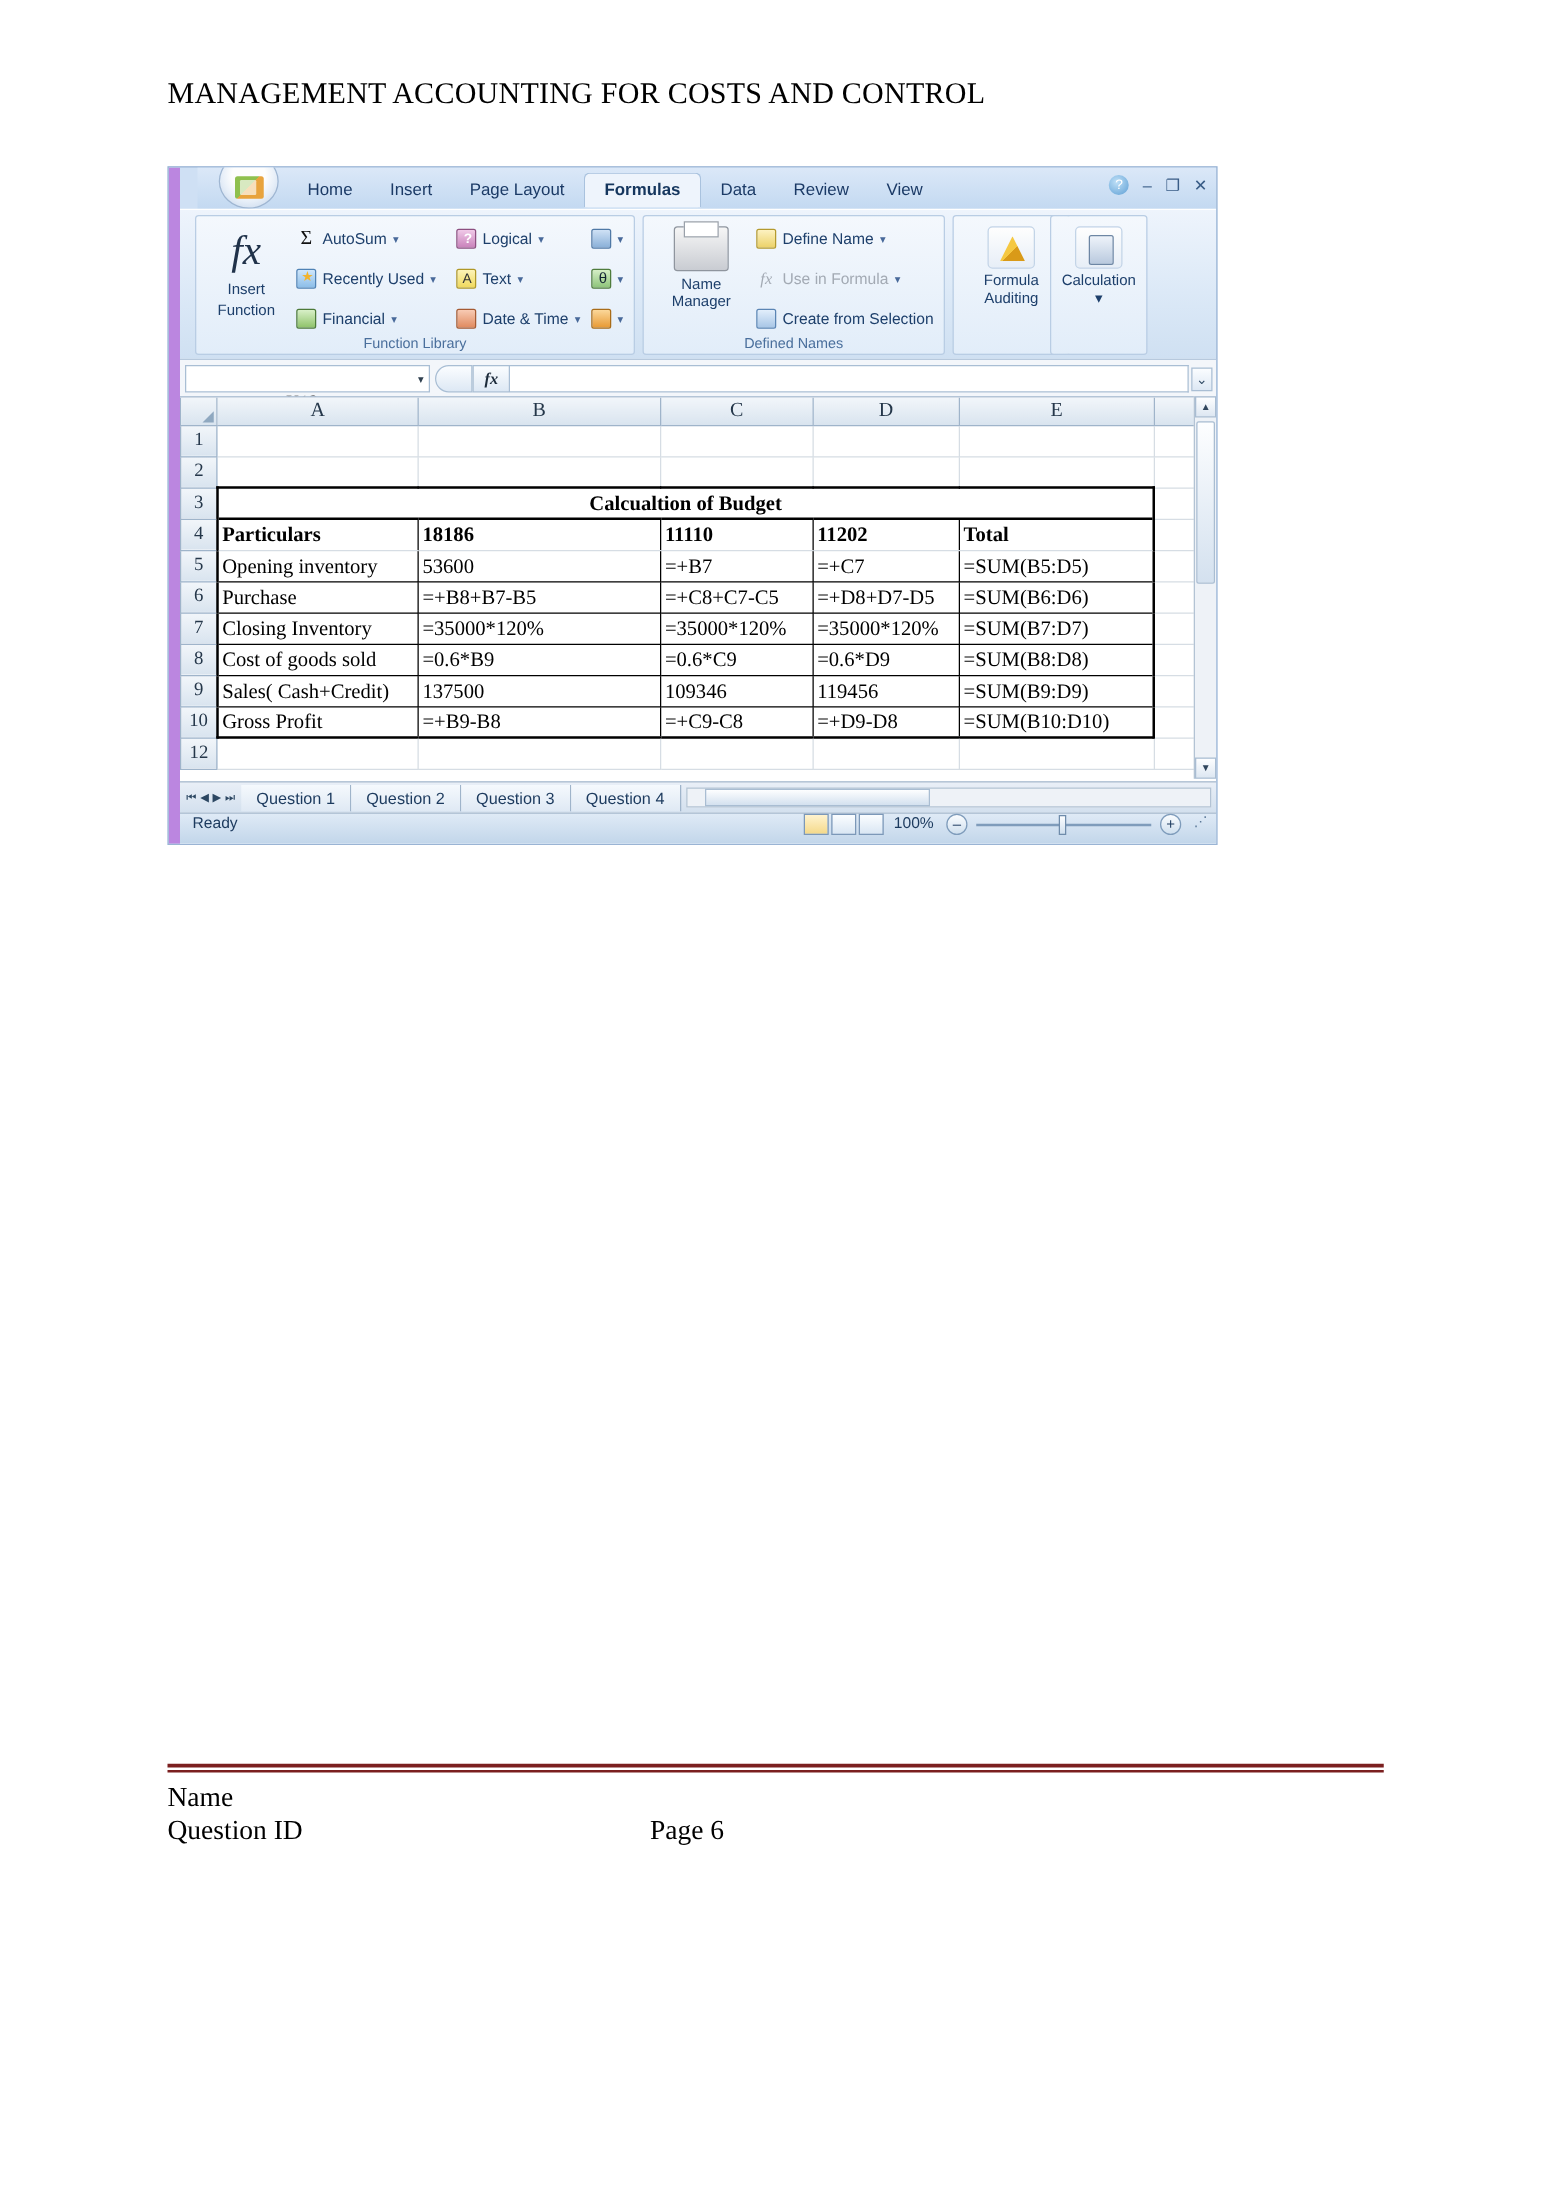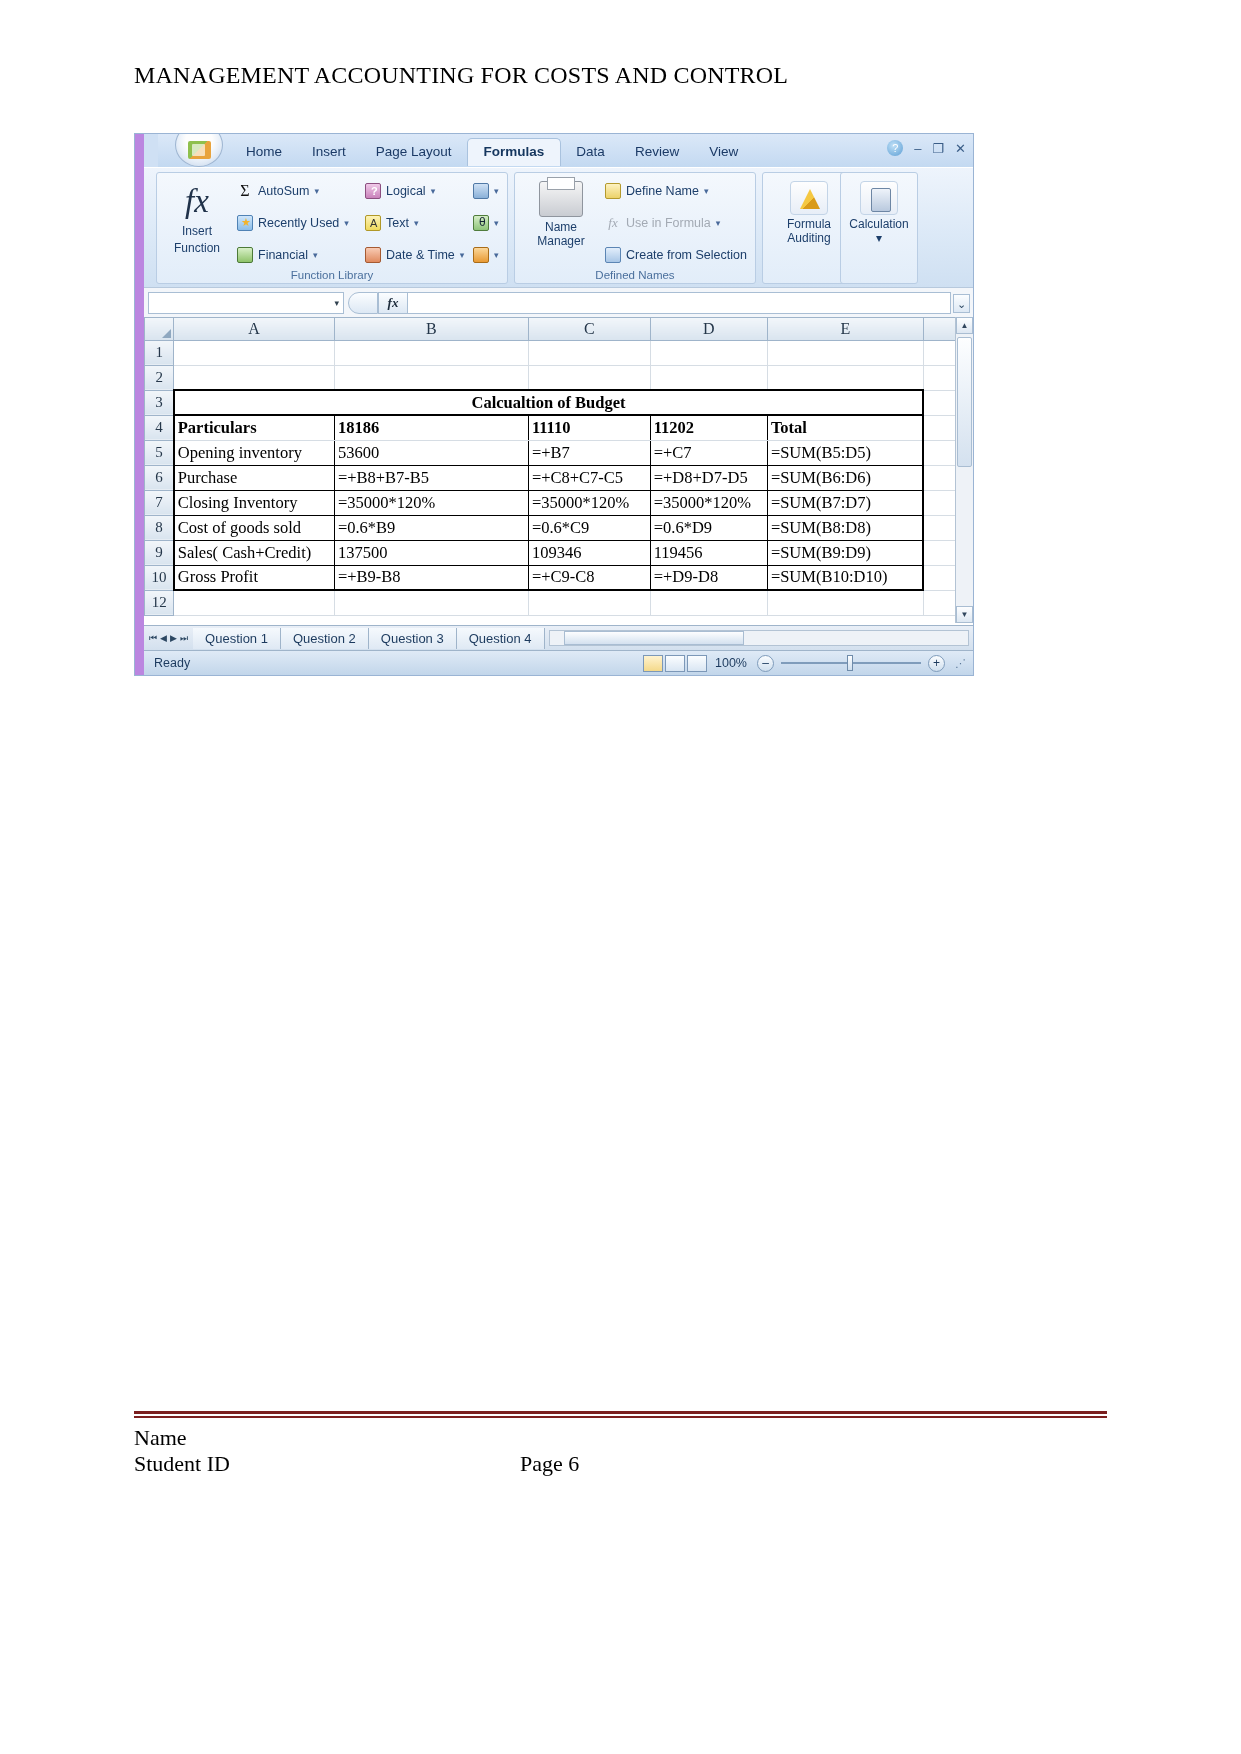--- a/index.html
+++ b/index.html
@@ -283,21 +283,21 @@
     flex:1; height:16px; margin:0 4px;
     background:#eef2f7; border:1px solid #b3c3d4; position:relative;
   }
   .hscroll .hthumb{position:absolute;left:14px;top:0;width:180px;height:14px;background:linear-gradient(#fdfeff,#d4e1ef);border:1px solid #a9bdd2;}
 
   
   .statusbar {
     position:absolute; left:9px; right:0; bottom:0; height:25px;
     background:linear-gradient(#dfeaf6,#c2d6ea);
     border-top:1px solid #9fb4ca;
-    display:flex; align-items:center;
+    display:flex; align-items:flex-start;
     font-family:"Liberation Sans", sans-serif; font-size:12.5px; color:#1c3a5e;
   }
   .statusbar .ready { padding-left:10px; width:120px; }
   .statusbar .spacer { flex:1; }
   .viewbtns { display:flex; gap:2px; margin-right:8px; }
   .vbtn { width:20px;height:17px; border:1px solid #7c98b8; background:linear-gradient(#fbfdff,#d9e6f3); position:relative;}
   .vbtn.active{background:linear-gradient(#fff3cf,#f4d98a);}
   .zoomlbl { margin-right:10px; }
   .zoomslider { display:flex; align-items:center; gap:0; margin-right:10px; }
   .zcirc { width:17px;height:17px;border-radius:50%;background:linear-gradient(#fbfdff,#cfdfee);border:1px solid #7f9cbb; font-size:12px;text-align:center;line-height:15px;color:#1c3a5e;}
@@ -617,14 +617,14 @@
     </div>
     <div class="grip">⋰</div>
   </div>
 </div>
 
 <div class="rule-wrap">
   <div class="rule1"></div>
   <div class="rule2"></div>
 </div>
 <div class="foot-name">Name</div>
-<div class="foot-sid">Student ID</div>
+<div class="foot-sid">Question ID</div>
 <div class="foot-page">Page 6</div>
 
 </body></html>

